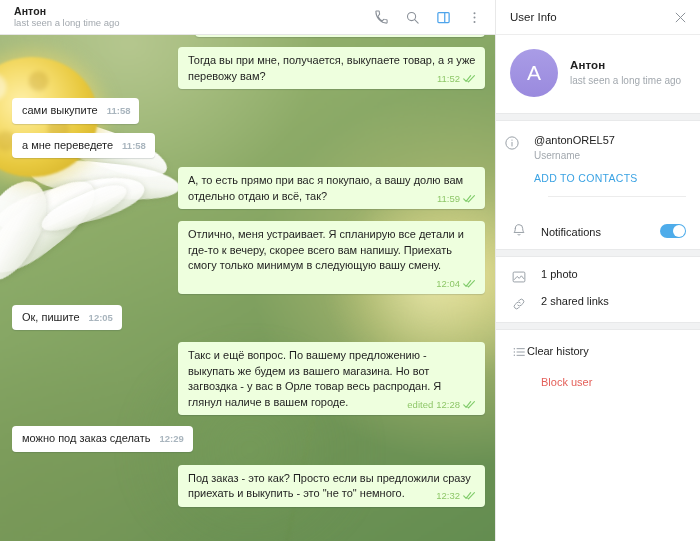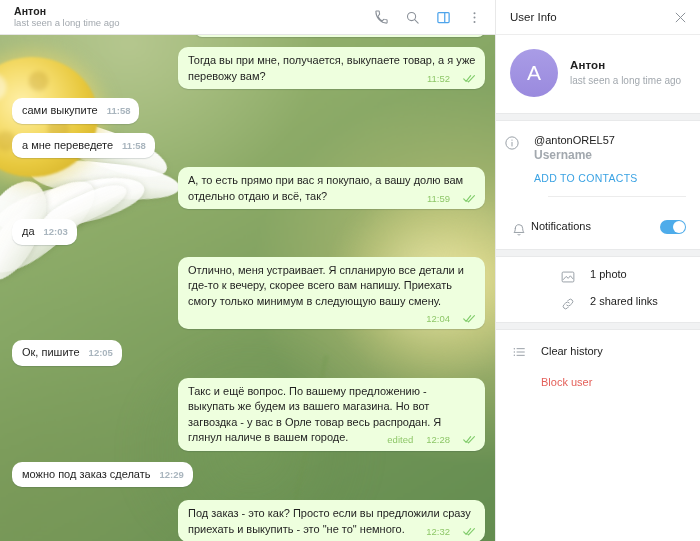--- a/index.html
+++ b/index.html
@@ -84,42 +84,42 @@
     z-index: 4;
     overflow: hidden;
     padding: 0 10px 0 12px;
   }
   .msg-row { display: flex; margin-bottom: 9px; }
   .msg-row.out { justify-content: flex-end; }
   .msg-row.in  { justify-content: flex-start; }
 
   .bubble {
     position: relative;
-    border-radius: 10px;
+    border-radius: 4px;
     padding: 6px 9px 5px 10px;
     font-size: 11px;
     line-height: 15.5px;
     color: #1f1f1f;
     box-shadow: 0 1px 1px rgba(16,35,47,.14);
     max-width: 305px;
     word-wrap: break-word;
   }
   .bubble.out { background: #eeffde; }
   .bubble.in  { background: #ffffff; }
 
   .bubble-text { white-space: pre-wrap; }
 
   .meta {
     float: right;
     margin-left: 9px;
     margin-top: 4px;
     font-size: 9.5px;
     line-height: 11px;
     white-space: nowrap;
-    display: inline-flex; align-items: center; gap: 13px;
+    display: inline-flex; align-items: center; gap: 3px;
   }
   .bubble.out .meta { color: #6cb33f; opacity: .75; }
   .bubble.in  .meta { color: #a9b5be; font-weight: bold; }
   .meta .edited { font-style: normal; }
   .ticks { display:inline-block; }
   .ticks svg { display:block; }
 
   
   .bubble.oneline { display: inline-flex; align-items: baseline; padding: 5px 9px 5px 10px; }
   .bubble.oneline .meta { float: none; margin-top: 0; }
@@ -147,34 +147,34 @@
   .ip-seen { font-size: 10px; color: #a2a8ae; line-height: 15px; }
 
   .sep { height: 8px; background: #f1f2f3; border-top: 1px solid #e8e9ea; border-bottom: 1px solid #e8e9ea; }
 
   .ip-section { padding: 12px 14px 12px 7px; }
   .ip-row { display: flex; align-items: flex-start; gap: 14px; }
   .ip-ico { width: 17px; height: 17px; flex: 0 0 17px; color: #9aa1a8; margin-top: 1px; display:flex; align-items:center; justify-content:center; }
   .ip-ico svg { display:block; }
   .ip-col { flex: 1; min-width: 0; }
   .ip-primary { font-size: 11px; color: #222; line-height: 15px; }
-  .ip-secondary { font-size: 12px; color: #a2a8ae; line-height: 15px; font-weight: bold; }
+  .ip-secondary { font-size: 10px; color: #a2a8ae; line-height: 15px; }
   .ip-link { font-size: 10.5px; color: #3aa2e3; letter-spacing: .3px; margin-top: 9px; cursor: pointer; }
   .hr { height: 1px; background: #ececec; margin: 12px 0 0 45px; }
 
-  .ip-toggle-row { display: flex; align-items: flex-start; gap: 4px; padding: 11px 14px; }
+  .ip-toggle-row { display: flex; align-items: flex-end; gap: 14px; padding: 11px 14px; }
   .ip-toggle-label { flex: 1; font-size: 11px; color: #222; }
   .toggle { width: 26px; height: 14px; border-radius: 7px; background: #4eacea; position: relative; cursor: pointer; flex: 0 0 26px; }
   .toggle .knob { position: absolute; top: 1px; right: 1px; width: 12px; height: 12px; border-radius: 50%; background: #fff; }
 
-  .ip-media { padding: 10px 14px 10px 20px; display: flex; flex-direction: column; gap: 9px; margin-left: 43px; }
+  .ip-media { padding: 10px 14px 10px 14px; display: flex; flex-direction: column; gap: 9px; }
   .ip-media .ip-primary { cursor: pointer; }
 
   .ip-actions { padding: 12px 14px 12px 14px; display: flex; flex-direction: column; gap: 12px; }
-  .act-row { display: flex; align-items: center; gap: 14px; cursor: pointer; }
+  .act-row { display: flex; align-items: center; cursor: pointer; }
   .act-label { font-size: 11px; color: #222; }
   .act-label.danger { color: #e4605a; }
 </style>
 </head>
 <body>
 
 <div id="app">
 
   <div class="chat-pane">
 
@@ -276,28 +276,20 @@
             <span class="ticks">
               <svg viewBox="0 0 18 12" width="13" height="9" fill="none" stroke="#5dbb45" stroke-width="1.6" stroke-linecap="round" stroke-linejoin="round">
                 <path d="M1 6.6 L4.3 10 L10.6 2"></path>
                   <path d="M6.6 9.6 L7.6 10.6 L15.8 2"></path>
               </svg>
             </span>
           </span>
         </div>
       </div>
 
-      <div class="msg-row in" style="margin-top:10px;">
-        <div class="bubble in oneline">
-          <span class="bubble-text">да</span>
-          <span class="meta">
-            <span>12:03</span>
-          </span>
-        </div>
-      </div>
 
       <div class="msg-row out" style="margin-top:12px;">
         <div class="bubble out" style="max-width:307px;">
           <span class="bubble-text">Отлично, меня устраивает. Я спланирую все детали и где-то к вечеру, скорее всего вам напишу. Приехать смогу только минимум в следующую вашу смену.</span>
           <span class="meta">
             <span>12:04</span>
             <span class="ticks">
               <svg viewBox="0 0 18 12" width="13" height="9" fill="none" stroke="#5dbb45" stroke-width="1.6" stroke-linecap="round" stroke-linejoin="round">
                 <path d="M1 6.6 L4.3 10 L10.6 2"></path>
                   <path d="M6.6 9.6 L7.6 10.6 L15.8 2"></path>

